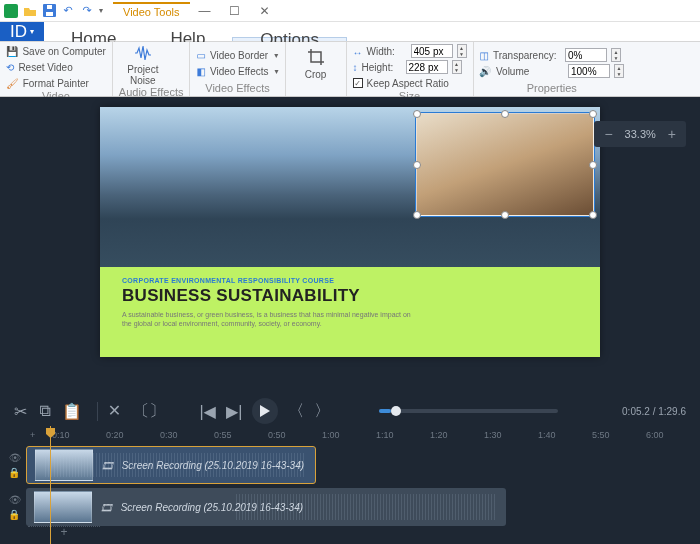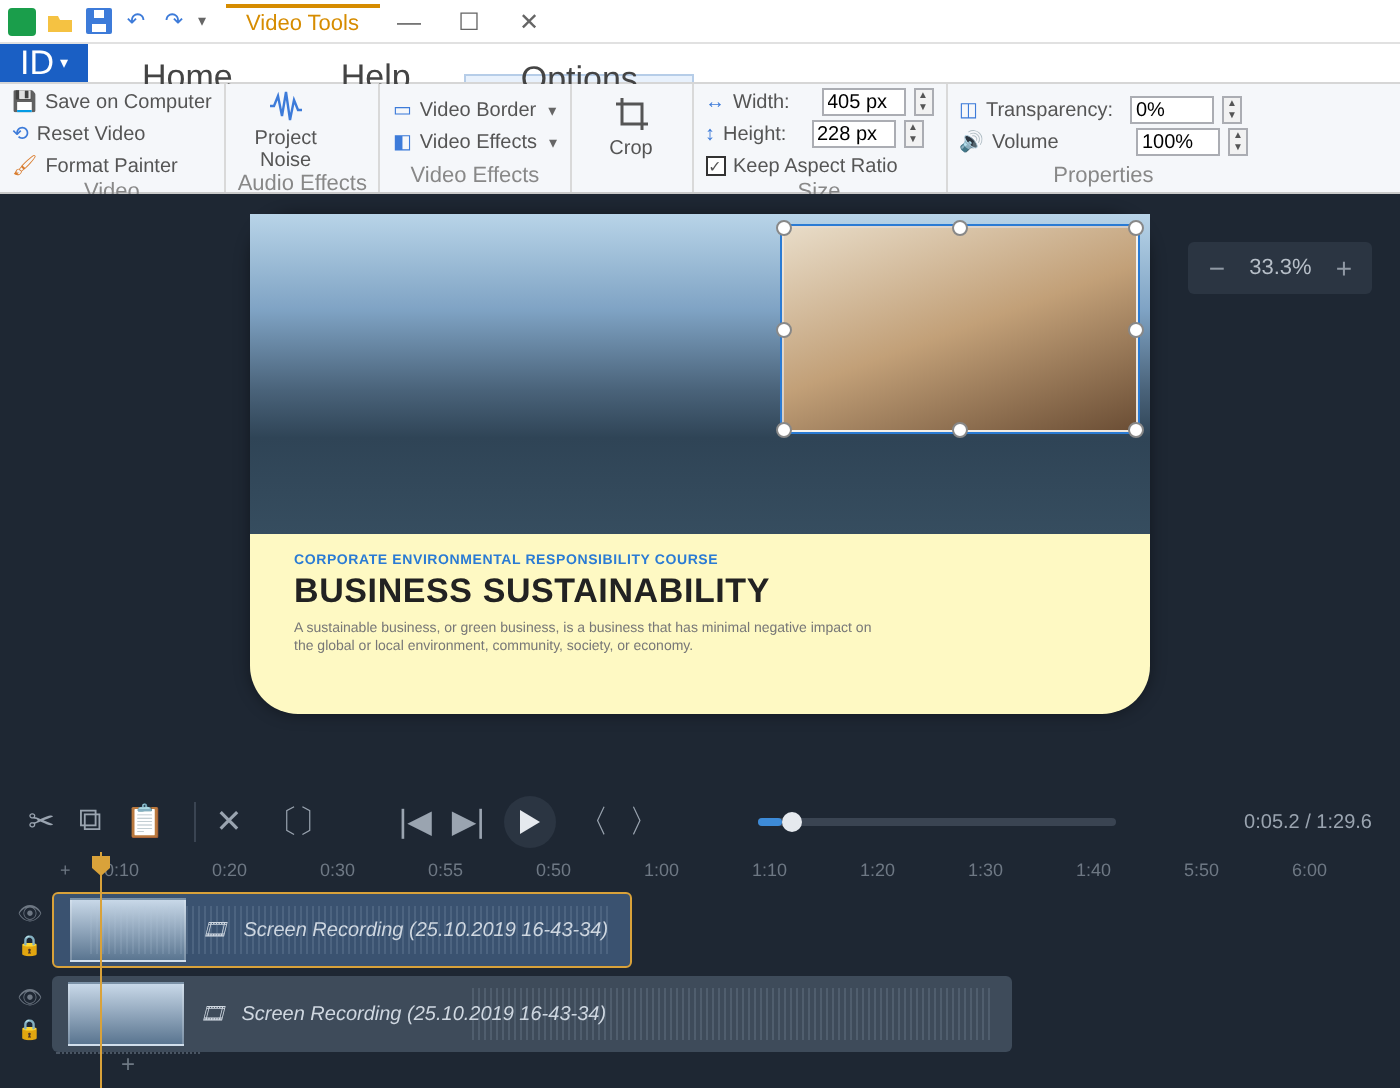--- a/index.html
+++ b/index.html
@@ -33,21 +33,21 @@
 .prop-row { display: flex; align-items: center; gap: 4px; height: 14px; }
 .prop-label { min-width: 40px; }
 .prop-input { width: 42px; height: 14px; border: 1px solid #abadb3; font-size: 10px; padding: 0 2px; background: #fff; }
 .spinner { width: 10px; height: 14px; display: flex; flex-direction: column; border: 1px solid #abadb3; background: #f2f2f2; }
 .spinner div { flex: 1; font-size: 5px; display: flex; align-items: center; justify-content: center; color: #555; }
 .checkbox { width: 10px; height: 10px; border: 1px solid #333; display: inline-flex; align-items: center; justify-content: center; font-size: 8px; background:#fff;}
 
 
 .preview-area { background: #1e2733; flex: 1; display: flex; position: relative; }
 .canvas-wrap { flex: 1; display: flex; align-items: flex-start; justify-content: center; padding: 10px 0 0; }
-.slide { width: 450px; height: 250px; background: #fef9c3; box-shadow: 0 0 8px rgba(0,0,0,.4); display: flex; flex-direction: column; position: relative; border-radius: 24px; }
+.slide { width: 500px; height: 250px; background: #bef264; box-shadow: 0 0 8px rgba(0,0,0,.4); display: flex; flex-direction: column; position: relative; }
 .slide-img { height: 160px; background: linear-gradient(180deg, #b8d4e8 0%, #7fa3c4 30%, #4a637a 55%, #2f4456 70%, #364d5f 100%); position: relative; }
 .slide-text { padding: 10px 22px; }
 .pretitle { color: #2a7bd4; font-size: 7px; font-weight: 600; letter-spacing: .3px; }
 .slide-title { font-size: 17px; font-weight: 700; color: #222; margin: 2px 0 4px; letter-spacing: .3px; }
 .slide-desc { font-size: 7px; color: #777; line-height: 1.3; max-width: 300px; }
 
 
 .overlay { position: absolute; top: 6px; right: 6px; width: 178px; height: 103px; background: linear-gradient(160deg,#e8dcc8 0%, #c2a078 50%, #6b4e35 100%); border: 1px solid rgba(255,255,255,.7); box-shadow: 0 0 0 1px #2a7bd4; }
 .handle { position: absolute; width: 8px; height: 8px; background: #fff; border: 1px solid #888; border-radius: 50%; }
 

